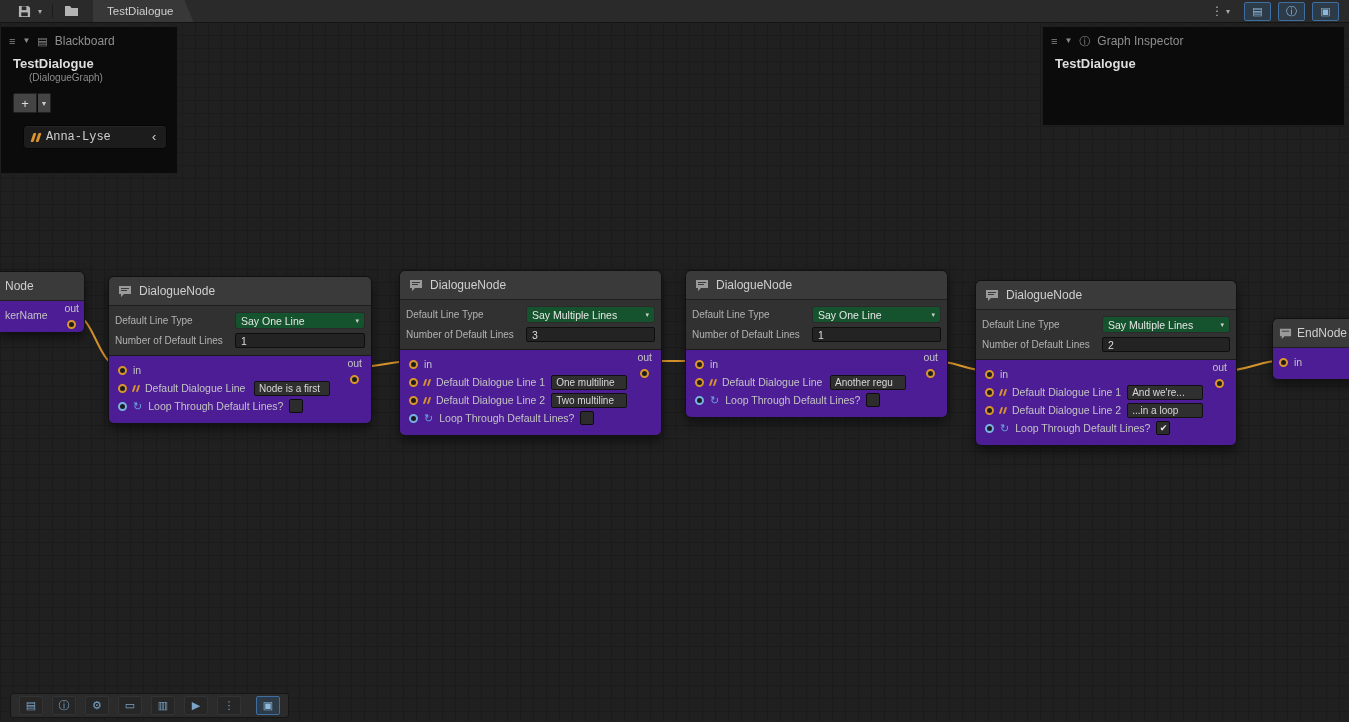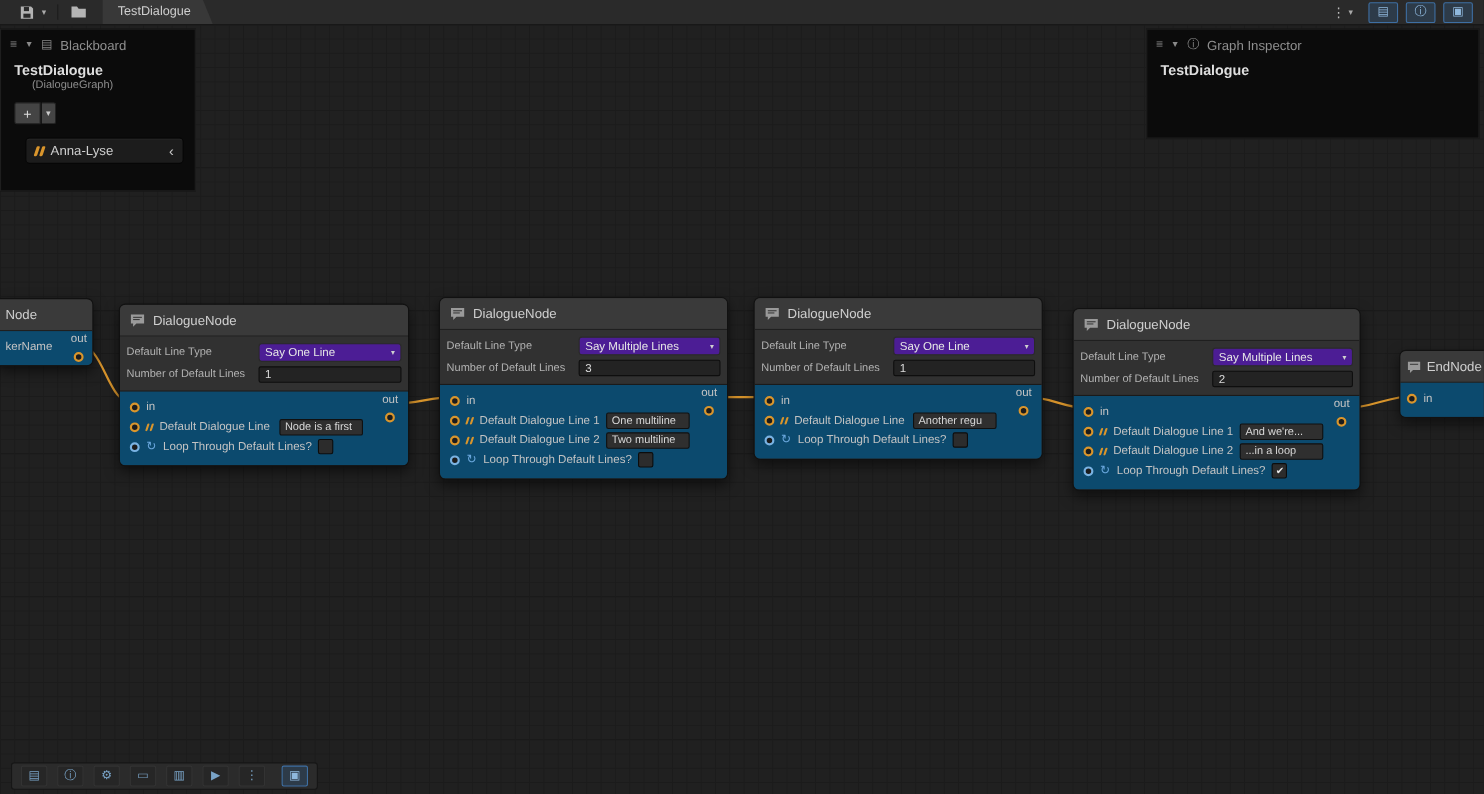--- a/index.html
+++ b/index.html
@@ -26,38 +26,38 @@
   .bb{left:0;top:26px;width:176px;height:146px;}
   .gi{left:1042px;top:26px;width:301px;height:98px;}
   .panel-header{display:flex;align-items:center;gap:7px;padding:7px 8px 4px 8px;color:#8f8f8f;font-size:12px;}
   .ph-glyph{color:#8a8a8a;font-size:11px;line-height:1;}
   .ph-glyph.small{font-size:8px;}
   .panel-title{font-weight:bold;color:#dedede;font-size:13px;padding:4px 12px 0 12px;}
   .bb-sub{color:#8d8d8d;font-size:10px;padding:1px 12px 6px 28px;}
   .bb-addrow{display:flex;align-items:center;padding:4px 12px;gap:1px;}
   .addbtn{width:22px;height:18px;background:#444;border:1px solid #222;color:#ddd;font-size:13px;display:flex;align-items:center;justify-content:center;border-radius:2px 0 0 2px;}
   .addcaret{width:12px;height:18px;background:#444;border:1px solid #222;border-left:none;color:#ccc;font-size:7px;display:flex;align-items:center;justify-content:center;border-radius:0 2px 2px 0;}
-  .bb-pill{margin:8px 10px 0 22px;height:22px;background:#1c1c1c;border:1px solid #060606;border-radius:4px;display:flex;align-items:center;gap:6px;padding:0 8px;box-shadow:inset 0 1px 0 rgba(255,255,255,.04);}
+  .bb-pill{margin:8px 10px 0 22px;height:22px;background:#1c1c1c;border:1px solid #060606;border-radius:4px;display:flex;align-items:center;gap:6px;padding:0 8px;box-shadow:inset 0 1px 0 rgba(255,255,255,.04);font-family:Liberation Mono, monospace;}
   .bb-pill .lbl{color:#cfcfcf;font-size:12px;flex:1;}
   .bb-pill .chev{color:#c9c9c9;font-size:13px;}
   
   .quote{display:inline-flex;gap:2px;align-items:center;}
   .quote i{display:block;width:3px;height:9px;background:#d9952c;transform:skewX(-18deg);border-radius:1px;}
   .quote.sm i{width:2px;height:7px;}
   
   .node{position:absolute;background:#272727;border:1px solid #111;border-radius:6px;box-shadow:0 5px 12px rgba(0,0,0,.5);overflow:hidden;z-index:6;}
   .node-title{height:28px;display:flex;align-items:center;gap:7px;padding:0 9px;background:#3a3a3a;border-bottom:1px solid #1f1f1f;color:#cfcfcf;font-size:12px;}
   .node-props{background:#313131;padding:6px;border-bottom:1px solid #1a1a1a;}
   .prop-row{display:flex;align-items:center;height:17px;margin-bottom:3px;}
   .prop-row:last-child{margin-bottom:0;}
   .prop-label{flex:0 0 120px;font-size:10px;color:#b2b2b2;}
-  .dropdown{flex:1;height:15px;background:#4c1d95;border:1px solid #2a2a2a;border-radius:3px;display:flex;align-items:center;padding:0 5px;font-size:10.5px;color:#e6e6e6;justify-content:space-between;}
+  .dropdown{flex:1;height:15px;background:#14532d;border:1px solid #2a2a2a;border-radius:3px;display:flex;align-items:center;padding:0 5px;font-size:10.5px;color:#e6e6e6;justify-content:space-between;}
   .dropdown .caret{margin-left:auto;font-size:7px;color:#d0d0d0;}
   .numfield{flex:1;height:13px;background:#232323;border:1px solid #0e0e0e;border-radius:2px;display:flex;align-items:center;padding:0 5px;font-size:10.5px;color:#dcdcdc;}
-  .node-body{background:#0c4a6e;padding:5px 0 8px 0;}
+  .node-body{background:#4c1d95;padding:5px 0 8px 0;}
   .port-row{height:18px;display:flex;align-items:center;padding:0 9px;gap:6px;}
   .port{width:7px;height:7px;border-radius:50%;border:2px solid #d9952c;flex:none;background:#1c1c1c;box-sizing:border-box;width:9px;height:9px;}
   .port.blue{border-color:#79b2e2;}
   .port-label{font-size:10.5px;color:#c3c3c3;white-space:nowrap;}
   .outgrp{margin-left:auto;display:flex;align-items:center;gap:6px;flex-direction:column;}
   .loopicon{color:#6aa7dd;font-size:11px;line-height:1;flex:none;}
   .linefield{margin-left:auto;margin-right:32px;width:66px;height:13px;background:#2f2f2f;border:1px solid #101010;border-radius:2px;font-size:10px;color:#d8d8d8;padding:0 4px;line-height:13px;white-space:nowrap;overflow:hidden;flex:none;}
   .checkbox{margin-left:auto;margin-right:88px;width:12px;height:12px;background:#2c2c2c;border:1px solid #0c0c0c;border-radius:2px;display:flex;align-items:center;justify-content:center;font-size:9px;color:#eaeaea;flex:none;line-height:1;}
   .node-ico{flex:none;display:flex;align-items:center;}
   

